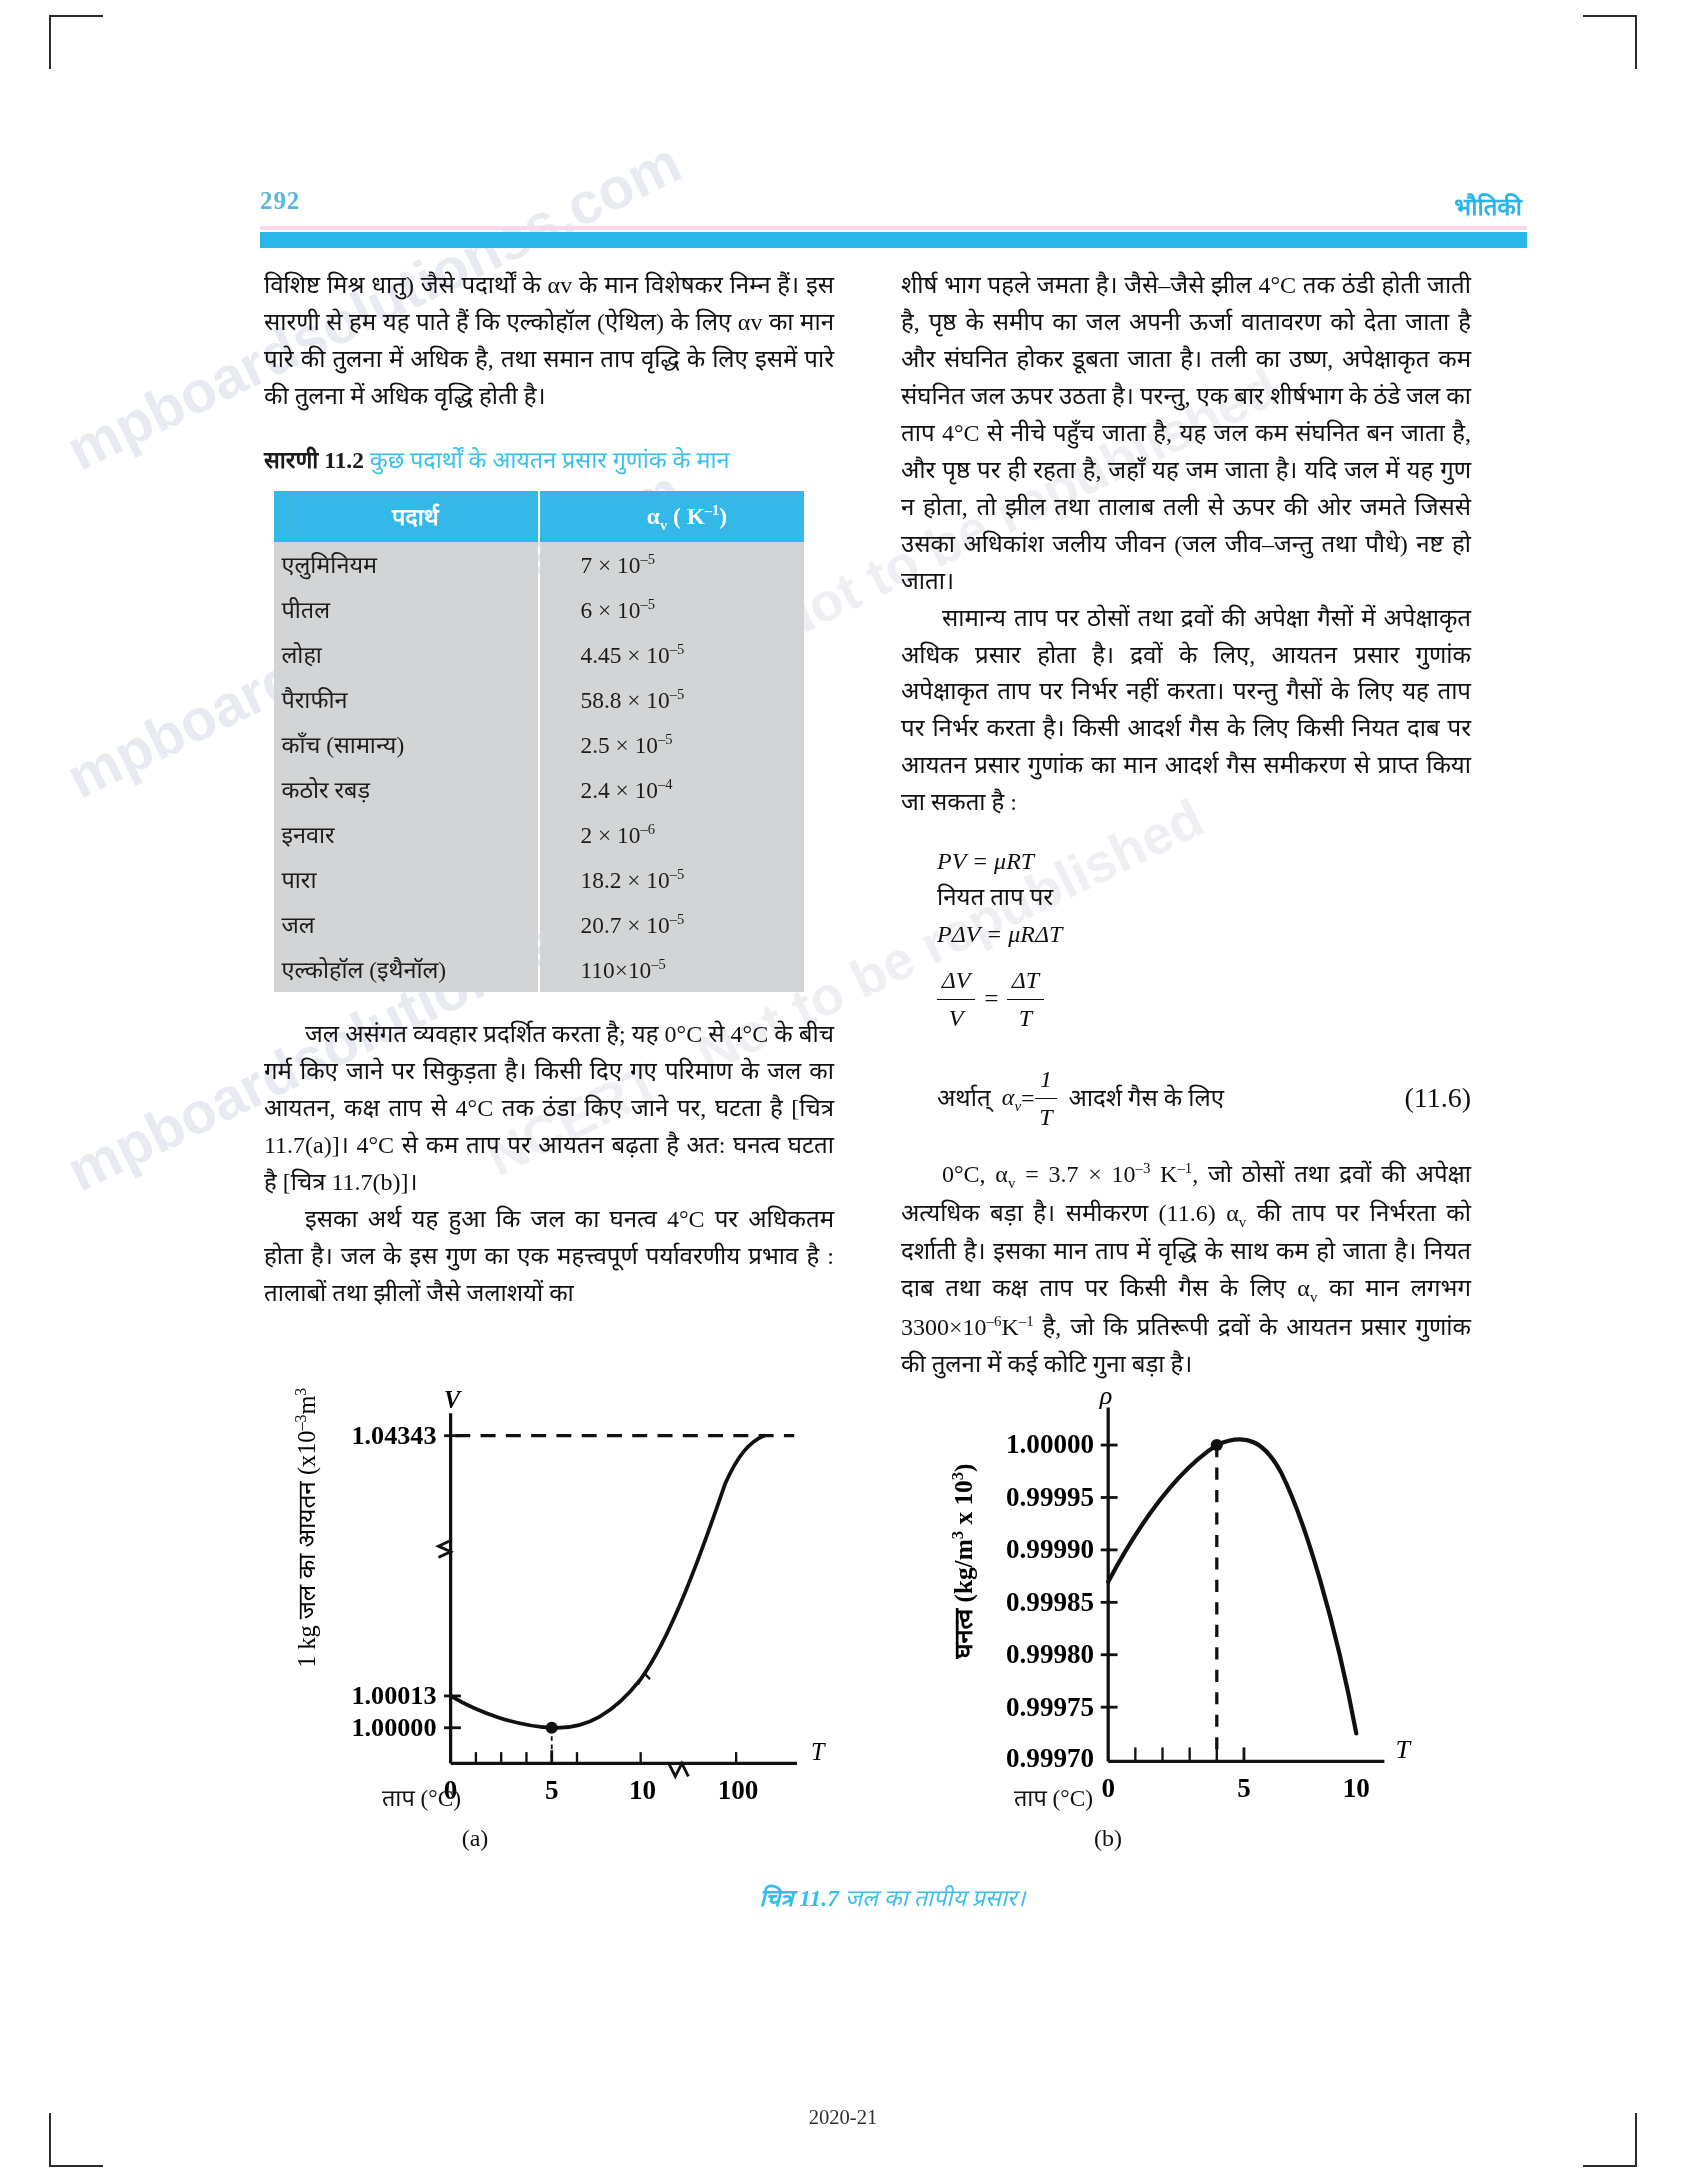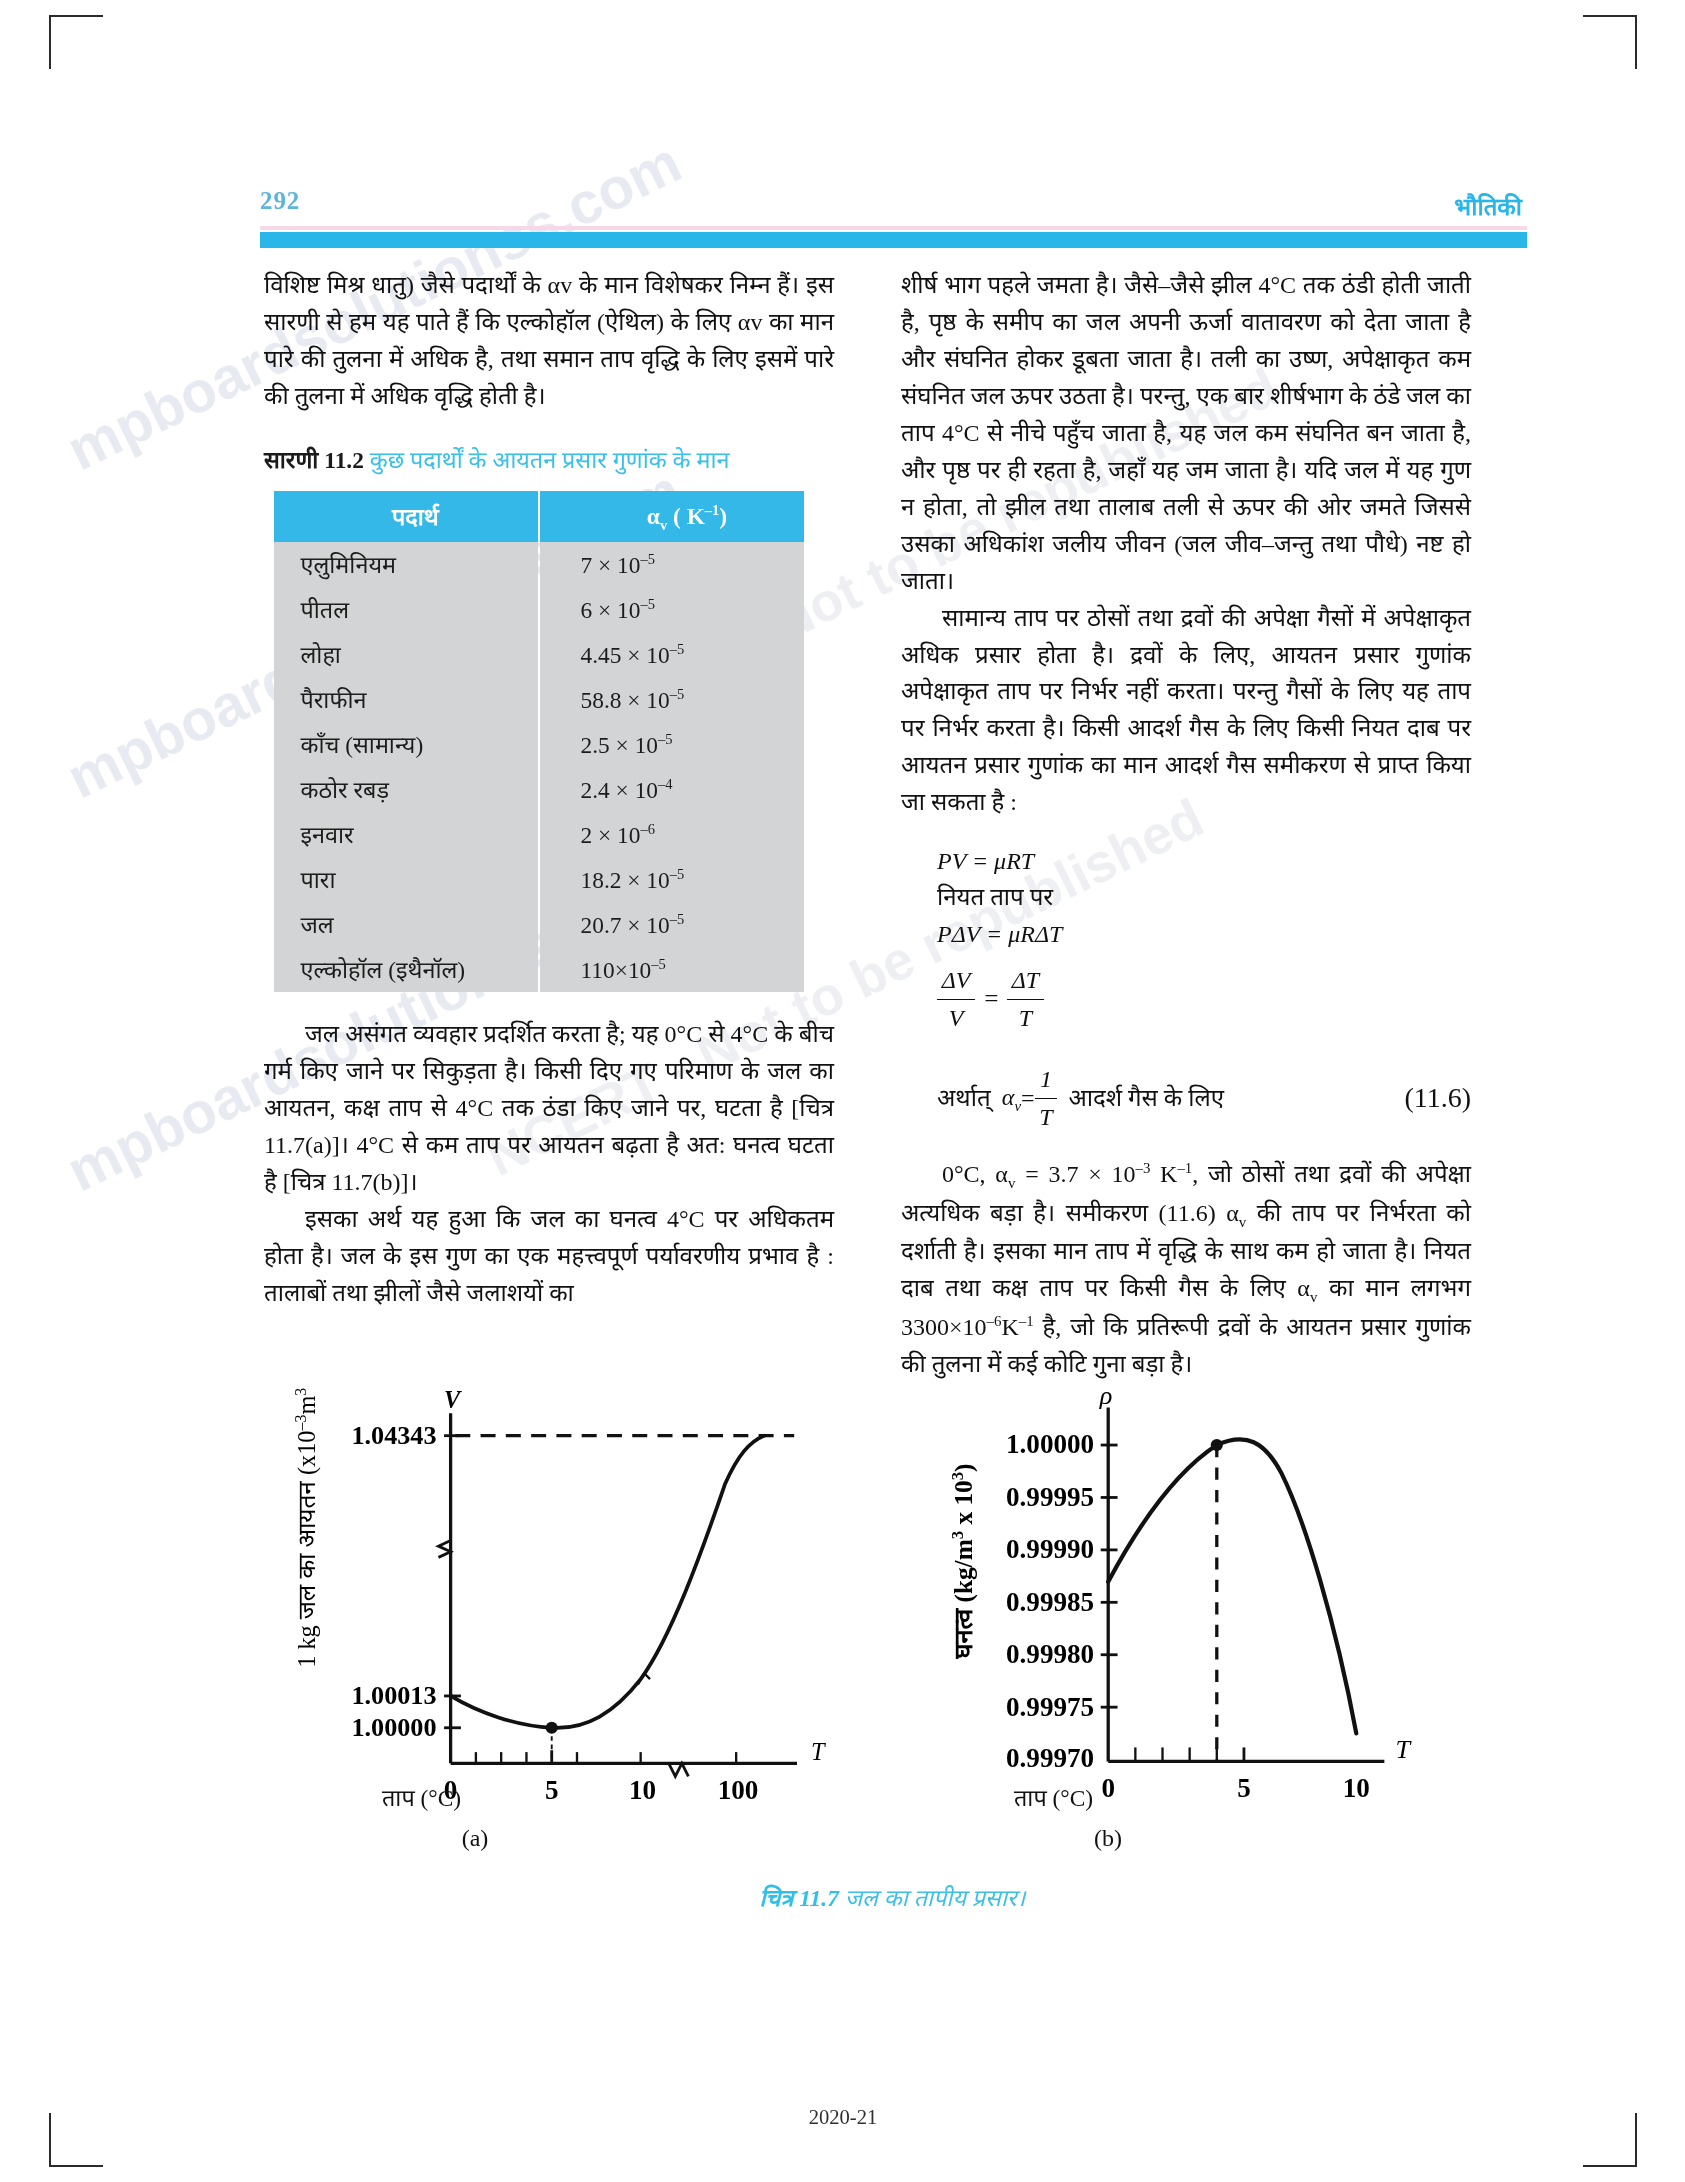--- a/index.html
+++ b/index.html
@@ -116,21 +116,21 @@
     height: 49px;
     text-align: center;
     padding-left: 20.6px;
     font-family: "Liberation Serif", serif;
   }
   table.vals th.c2 { padding-left: 32px; }
   table.vals td {
     background: #d2d4d5;
     font-size: 23.4px;
     height: 43px;
-    padding-left: 27px;
+    padding-left: 8px;
     vertical-align: middle;
     color: #1c1c1c;
   }
   table.vals td.c2 { padding-left: 41px; }
   table.vals tr td:first-child { }
   sup.sm { font-size: 0.62em; vertical-align: super; }
   sub.sm { font-size: 0.62em; vertical-align: sub; }
 
   
   .eq { margin-left: 36px; font-style: italic; font-size: 24px; line-height: 1.5; }

